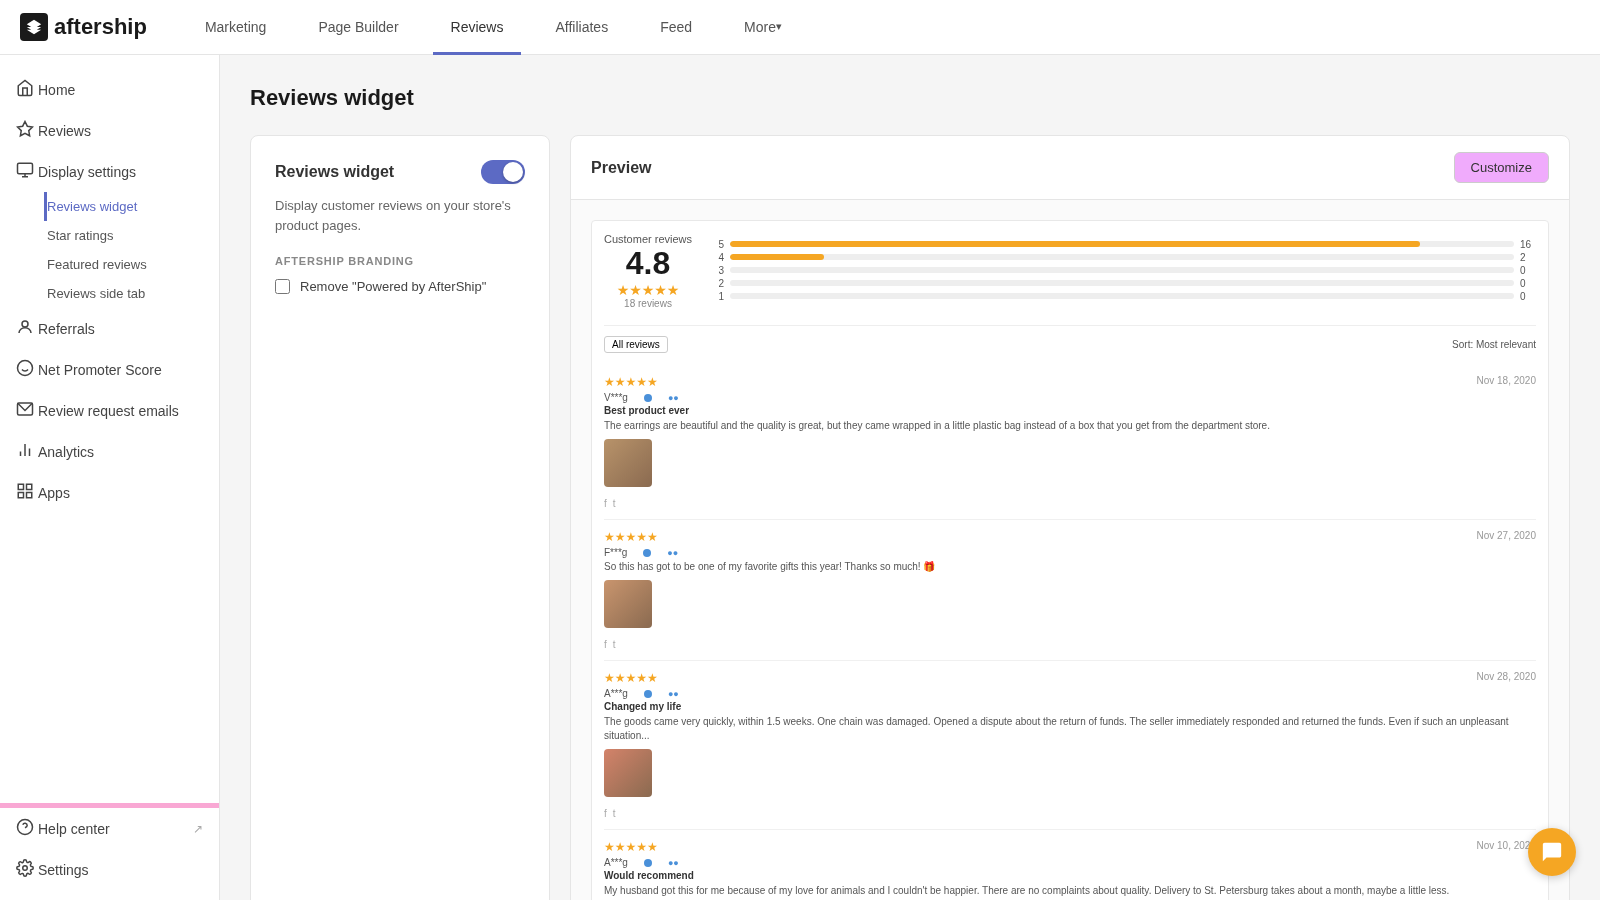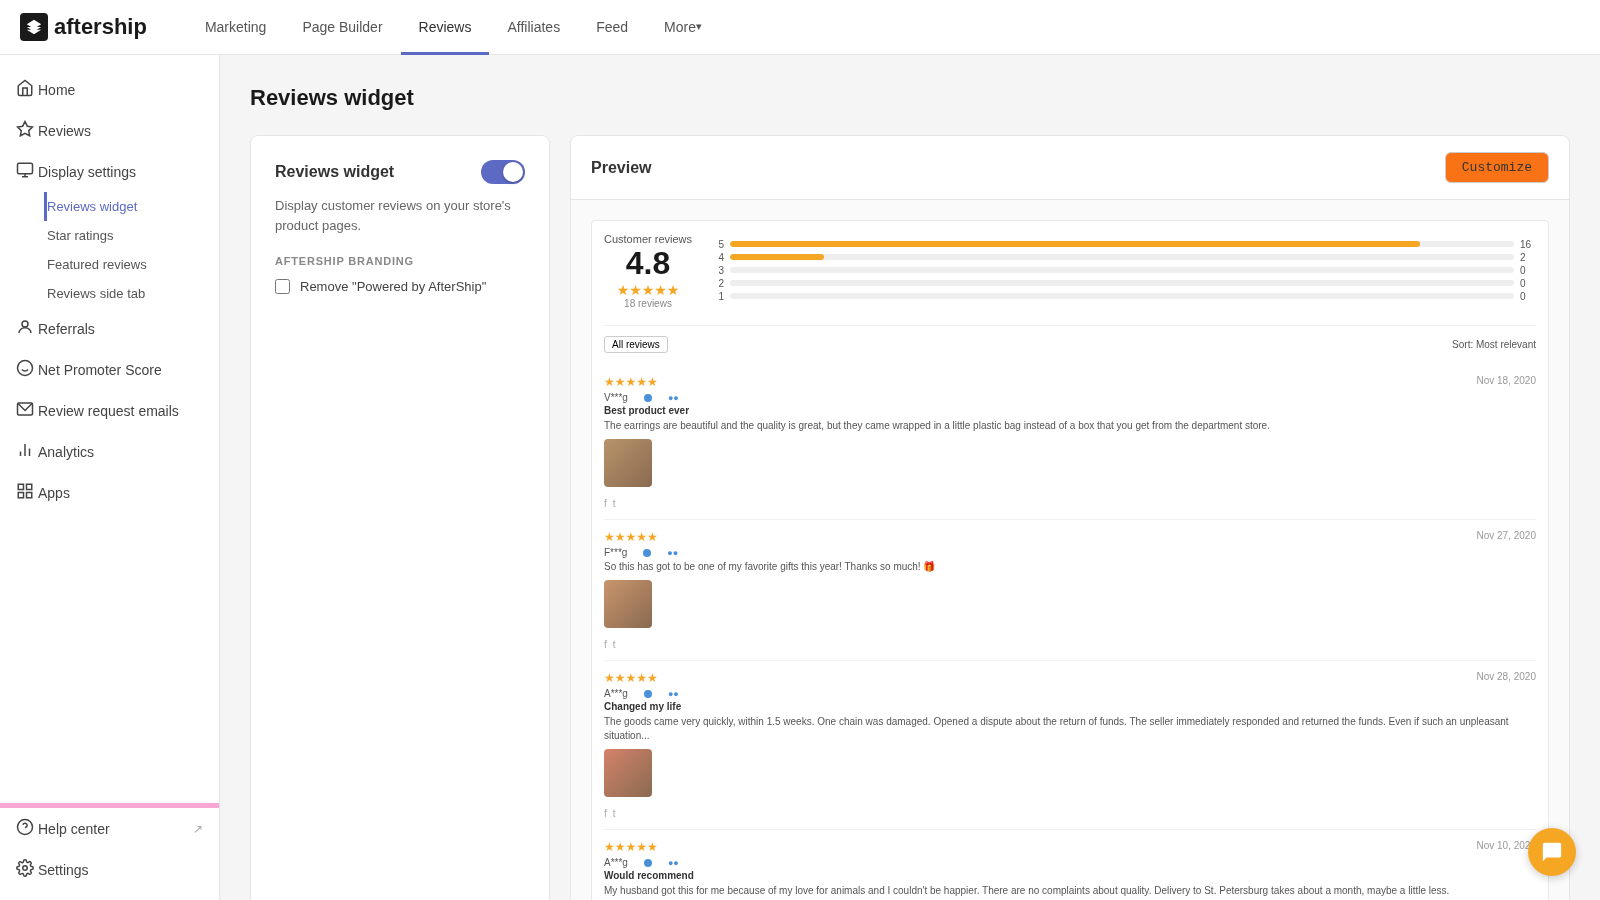--- a/index.html
+++ b/index.html
@@ -6,21 +6,21 @@
     body { font-family: -apple-system, BlinkMacSystemFont, 'Segoe UI', sans-serif; font-size: 14px; background: #f5f5f5; color: #333; display: flex; flex-direction: column; height: 900px; overflow: hidden; }
 
     
     .top-nav {
       display: flex; align-items: center; background: #fff;
       border-bottom: 1px solid #e5e5e5; height: 55px; padding: 0 20px; flex-shrink: 0;
     }
     .logo { font-size: 22px; font-weight: 700; color: #1a1a1a; margin-right: 40px; display: flex; align-items: center; gap: 6px; }
     .logo-icon { width: 28px; height: 28px; background: #1a1a1a; border-radius: 4px; display: flex; align-items: center; justify-content: center; }
     .logo-icon svg { fill: white; width: 18px; height: 18px; }
-    .nav-links { display: flex; gap: 0; height: 100%; }
+    .nav-links { display: flex; gap: 16px; height: 100%; }
     .nav-link {
       display: flex; align-items: center; padding: 0 18px; font-size: 14px;
       color: #555; cursor: pointer; height: 100%; border-bottom: 3px solid transparent;
       text-decoration: none; position: relative; top: 1px;
     }
     .nav-link.active { color: #333; border-bottom: 3px solid #5c6ac4; font-weight: 500; }
     .nav-link.with-arrow::after { content: ' ▾'; font-size: 11px; }
 
     
     .layout { display: flex; flex: 1; overflow: hidden; }
@@ -80,22 +80,22 @@
     .preview-panel {
       flex: 1; background: #fff; border: 1px solid #e5e5e5; border-radius: 8px;
       overflow: hidden;
     }
     .preview-header {
       display: flex; align-items: center; justify-content: space-between;
       padding: 16px 20px; border-bottom: 1px solid #e5e5e5;
     }
     .preview-title { font-size: 16px; font-weight: 600; }
     .customize-btn {
-      background: #f97316; border: 1px solid #ccc; border-radius: 6px;
-      padding: 7px 16px; font-size: 13px; cursor: pointer; color: #333; font-family: Liberation Mono, monospace;
+      background: #f0abfc; border: 1px solid #ccc; border-radius: 6px;
+      padding: 7px 16px; font-size: 13px; cursor: pointer; color: #333;
     }
     .preview-body { padding: 20px; background: #fafafa; min-height: 600px; }
 
     
     .cr-widget { background: #fff; padding: 12px; border: 1px solid #e8e8e8; border-radius: 4px; }
     .cr-summary { display: flex; gap: 20px; margin-bottom: 16px; align-items: center; }
     .cr-score-box { text-align: center; }
     .cr-score-label { font-size: 11px; color: #555; margin-bottom: 2px; }
     .cr-score-num { font-size: 32px; font-weight: 700; color: #1a1a1a; line-height: 1; }
     .cr-stars { color: #f5a623; font-size: 14px; margin-top: 3px; }

